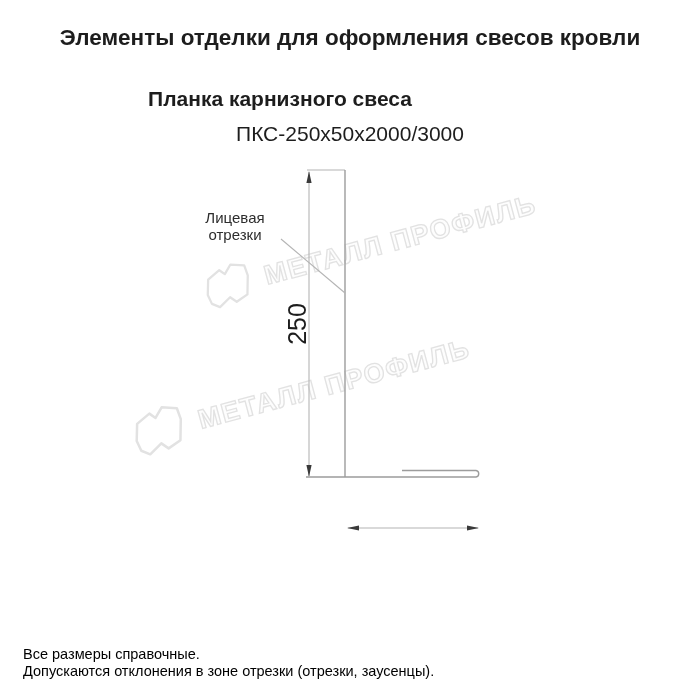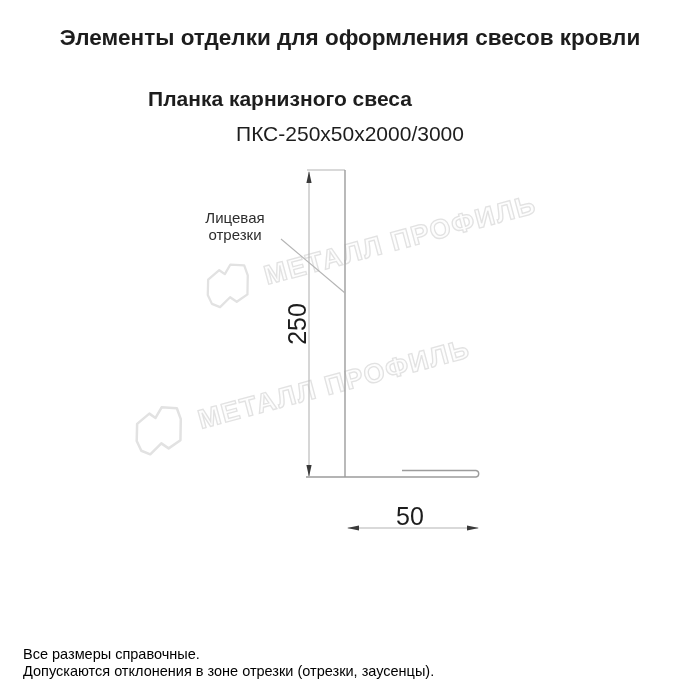--- a/index.html
+++ b/index.html
@@ -78,20 +78,19 @@
     <line x1="348" y1="528" x2="478" y2="528" stroke="#b4b4b4" stroke-width="1.1"></line>
     <polygon points="347,528 359,525.4 359,530.6" fill="#3a3a3a"></polygon>
     <polygon points="479,528 467,525.4 467,530.6" fill="#3a3a3a"></polygon>
   </svg>
 
   <div class="face-label">
     <div>Лицевая</div>
     <div>отрезки</div>
   </div>
   <div class="dim-250">250</div>
-  <div class="dim-50">50</div>
 
   <div class="footer">
     <div>Все размеры справочные.</div>
     <div>Допускаются отклонения в зоне отрезки (отрезки, заусенцы).</div>
   </div>
 
 </div>
 
 </body></html>

